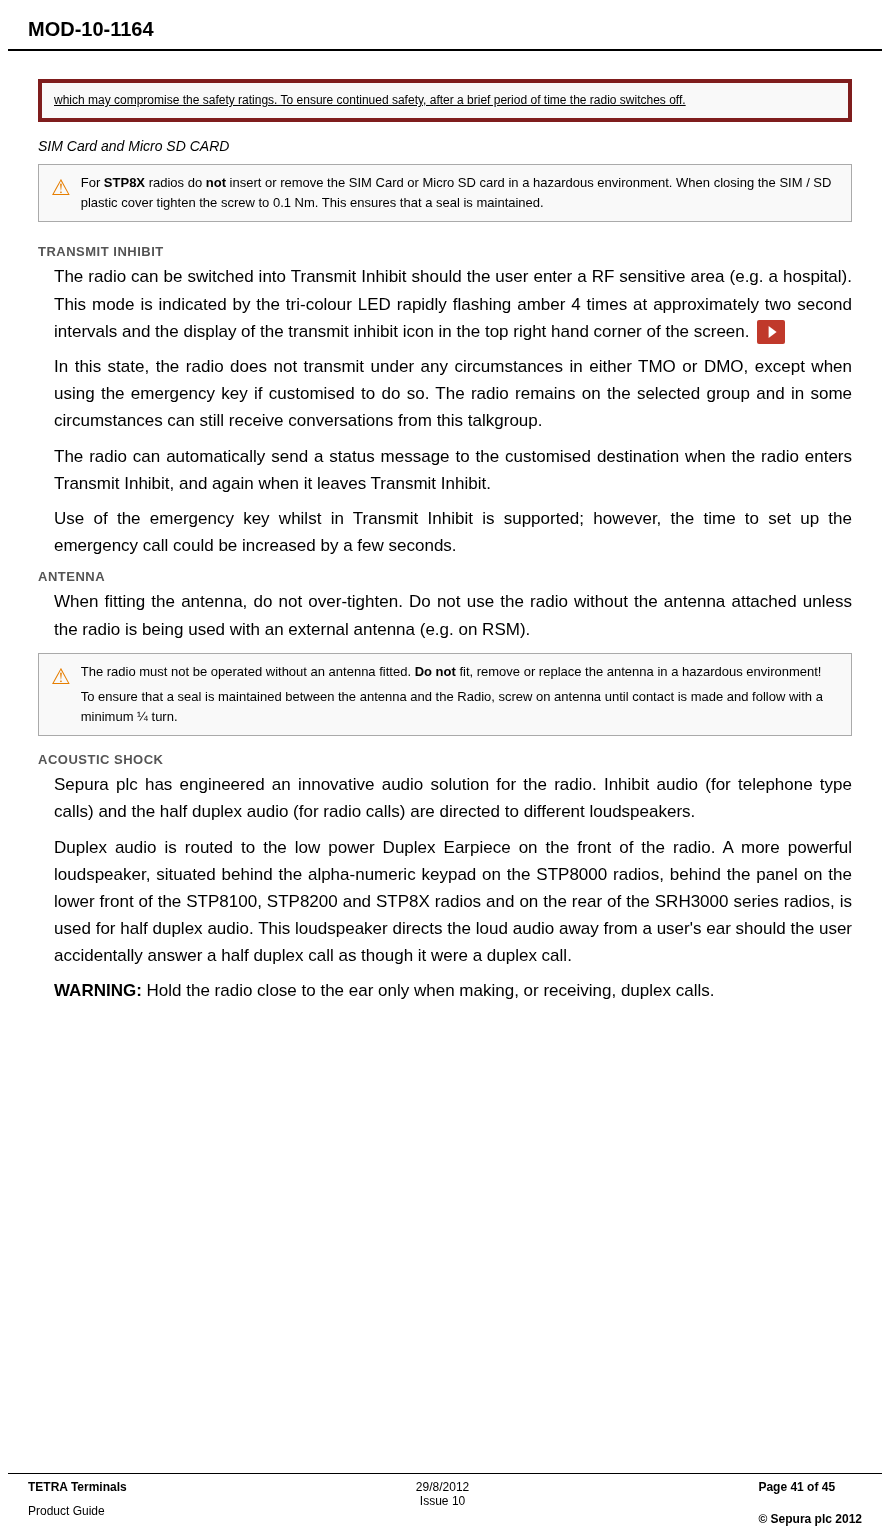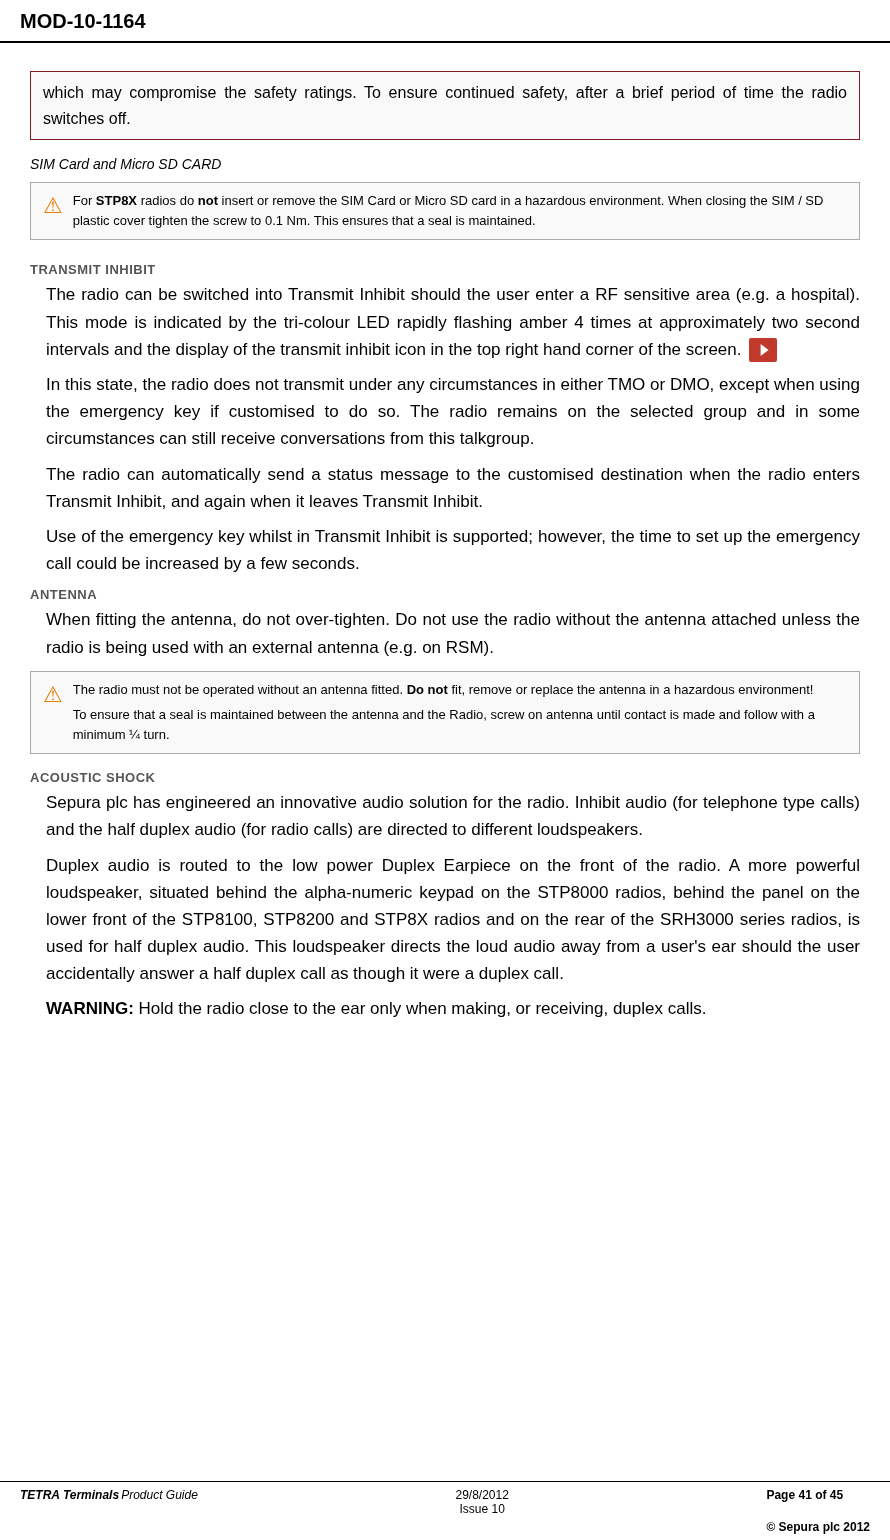--- a/index.html
+++ b/index.html
@@ -8,21 +8,21 @@
       font-size: 13px;
       background: #fff;
       color: #000;
       width: 890px;
       min-height: 1540px;
       position: relative;
     }
     .page {
       width: 890px;
       min-height: 1540px;
-      padding: 0;
+      padding: 8px;
       display: flex;
       flex-direction: column;
     }
     
     .header {
       display: flex;
       justify-content: space-between;
       align-items: center;
       padding: 10px 20px 8px 20px;
       border-bottom: 2px solid #000;
@@ -124,50 +124,50 @@
       border-top: 1.5px solid #000;
       display: flex;
       justify-content: space-between;
       align-items: flex-start;
       padding: 6px 20px 6px 20px;
       margin-top: auto;
       font-size: 12px;
     }
     .footer-left {
       display: flex;
-      flex-direction: row;
-      gap: 2px;
-      font-style: italic;
+      flex-direction: column;
+      gap: 10px;
     }
     .footer-center {
       text-align: center;
     }
     .footer-right {
       display: flex;
       flex-direction: column;
       gap: 18px;
       text-align: left;
       font-weight: bold;
     }
     .footer-item {
       font-size: 12px;
     }
     .footer-item.bold-label {
       font-weight: bold;
     }
     .spacer { margin-top: 10px; }
     
     .warning-box-simple {
-      border: 1px solid #7f1d1d;
+      border: 4px solid #7f1d1d;
       background: #f9f9f9;
       padding: 8px 12px;
       margin: 10px 0 16px 0;
-      font-size: 16px;
+      font-size: 12px;
       line-height: 1.6;
       text-align: justify;
+      text-decoration: underline;
     }
   </style>
 </head>
 <body>
 
 <div class="page">
 
   <div class="header">
     <span class="header-doc-id">MOD-10-1164</span>
   </div>

